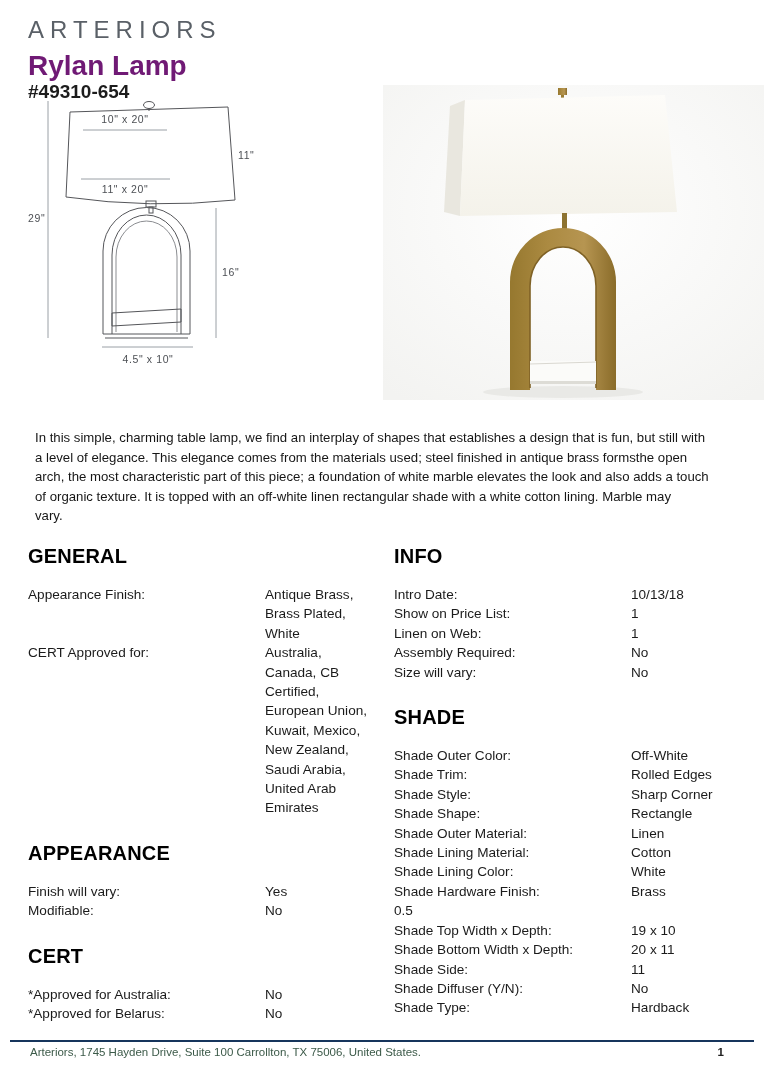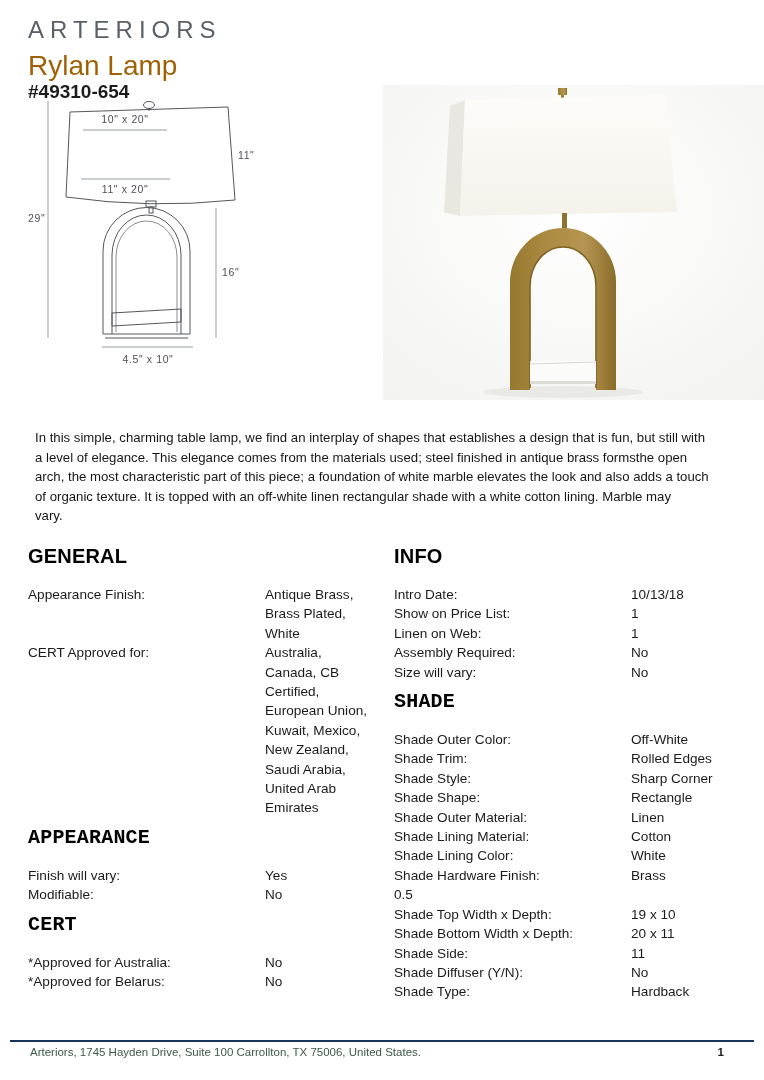--- a/index.html
+++ b/index.html
@@ -5,41 +5,41 @@
   html,body{margin:0;padding:0;background:#ffffff;}
   .page{
     position:relative;width:764px;height:1080px;background:#ffffff;overflow:hidden;
     font-family:"Liberation Sans",sans-serif;color:#1c1c1c;
   }
   .logo{
     position:absolute;left:28px;top:16px;font-size:24px;font-weight:400;
     letter-spacing:6px;color:#5a6067;
   }
   .title{
-    position:absolute;left:28px;top:50px;font-size:28px;font-weight:400;color:#a16207;
+    position:absolute;left:28px;top:50px;font-size:28px;font-weight:700;color:#701a75;
   }
   .sku{
     position:absolute;left:28px;top:81px;font-size:19px;font-weight:700;color:#1c1c1c;
   }
   .drawing{position:absolute;left:20px;top:95px;width:280px;height:300px;}
   .photo{position:absolute;left:383px;top:85px;width:381px;height:315px;}
   .dim-label{
     font-family:"Liberation Sans",sans-serif;font-size:10.5px;fill:#4c4f54;letter-spacing:.6px;
   }
   .description{
     position:absolute;left:20px;top:428px;width:740px;
     font-size:13.2px;line-height:19.6px;color:#161616;white-space:pre-line;margin-left:15px;
   }
   .col{position:absolute;top:545px;}
   .col-left{left:28px;width:362px;}
   .col-right{left:394px;width:356px;}
   .sec-title{
     font-size:20px;font-weight:700;color:#000;margin:0 0 17px 0;letter-spacing:.2px;
   }
-  .spec-section + .spec-section .sec-title{margin-top:8px;font-family:Liberation Mono, monospace;}
+  .spec-section + .spec-section .sec-title{margin-top:24px;}
   .spec-row{display:grid;grid-template-columns:237px 1fr;align-items:start;}
   .spec-label,.spec-value{
     font-size:13.6px;line-height:19.4px;color:#1b1b1b;white-space:pre-line;
   }
   .footer-rule{
     position:absolute;left:10px;right:10px;top:1040px;height:0;
     border-top:2px solid #16355c;
   }
   .footer-text{
     position:absolute;left:30px;top:1046px;font-size:11.5px;color:#3c5a49;

